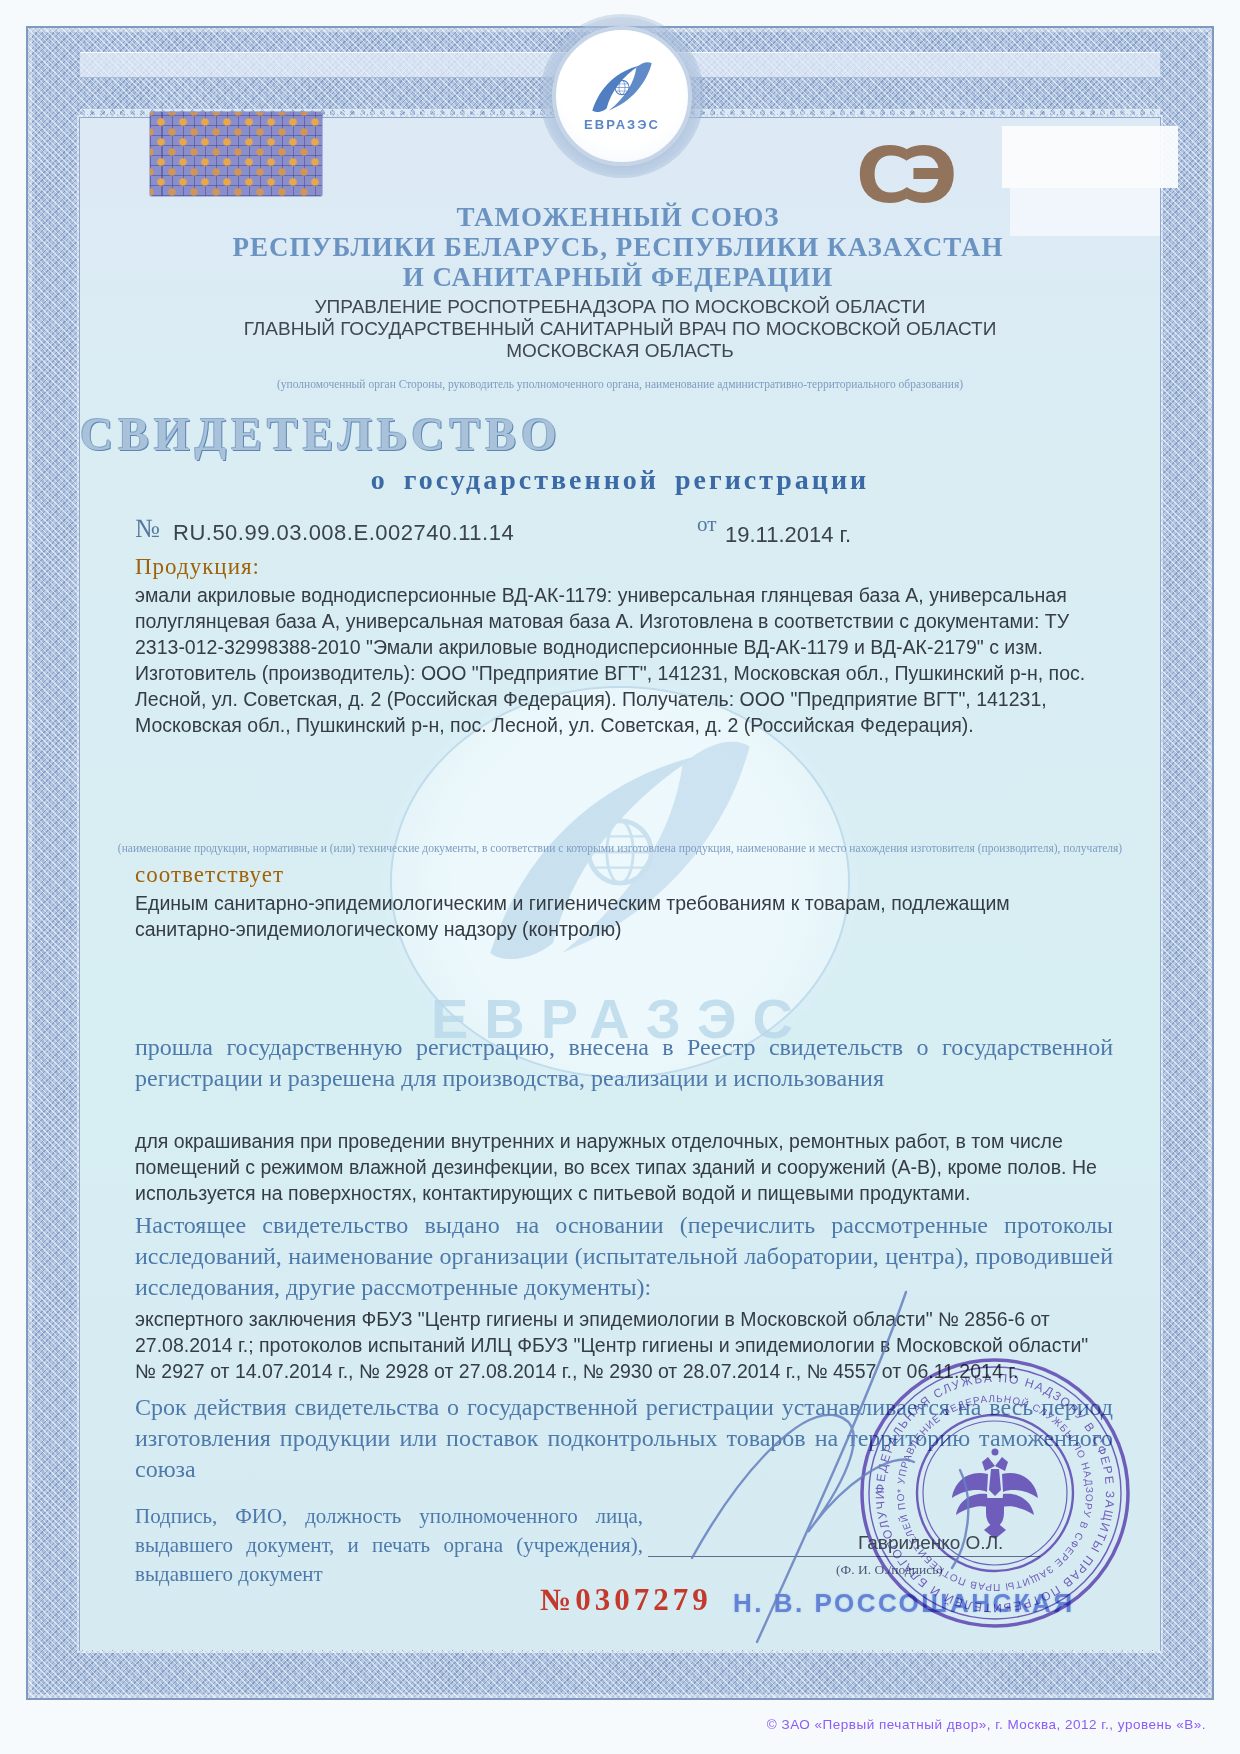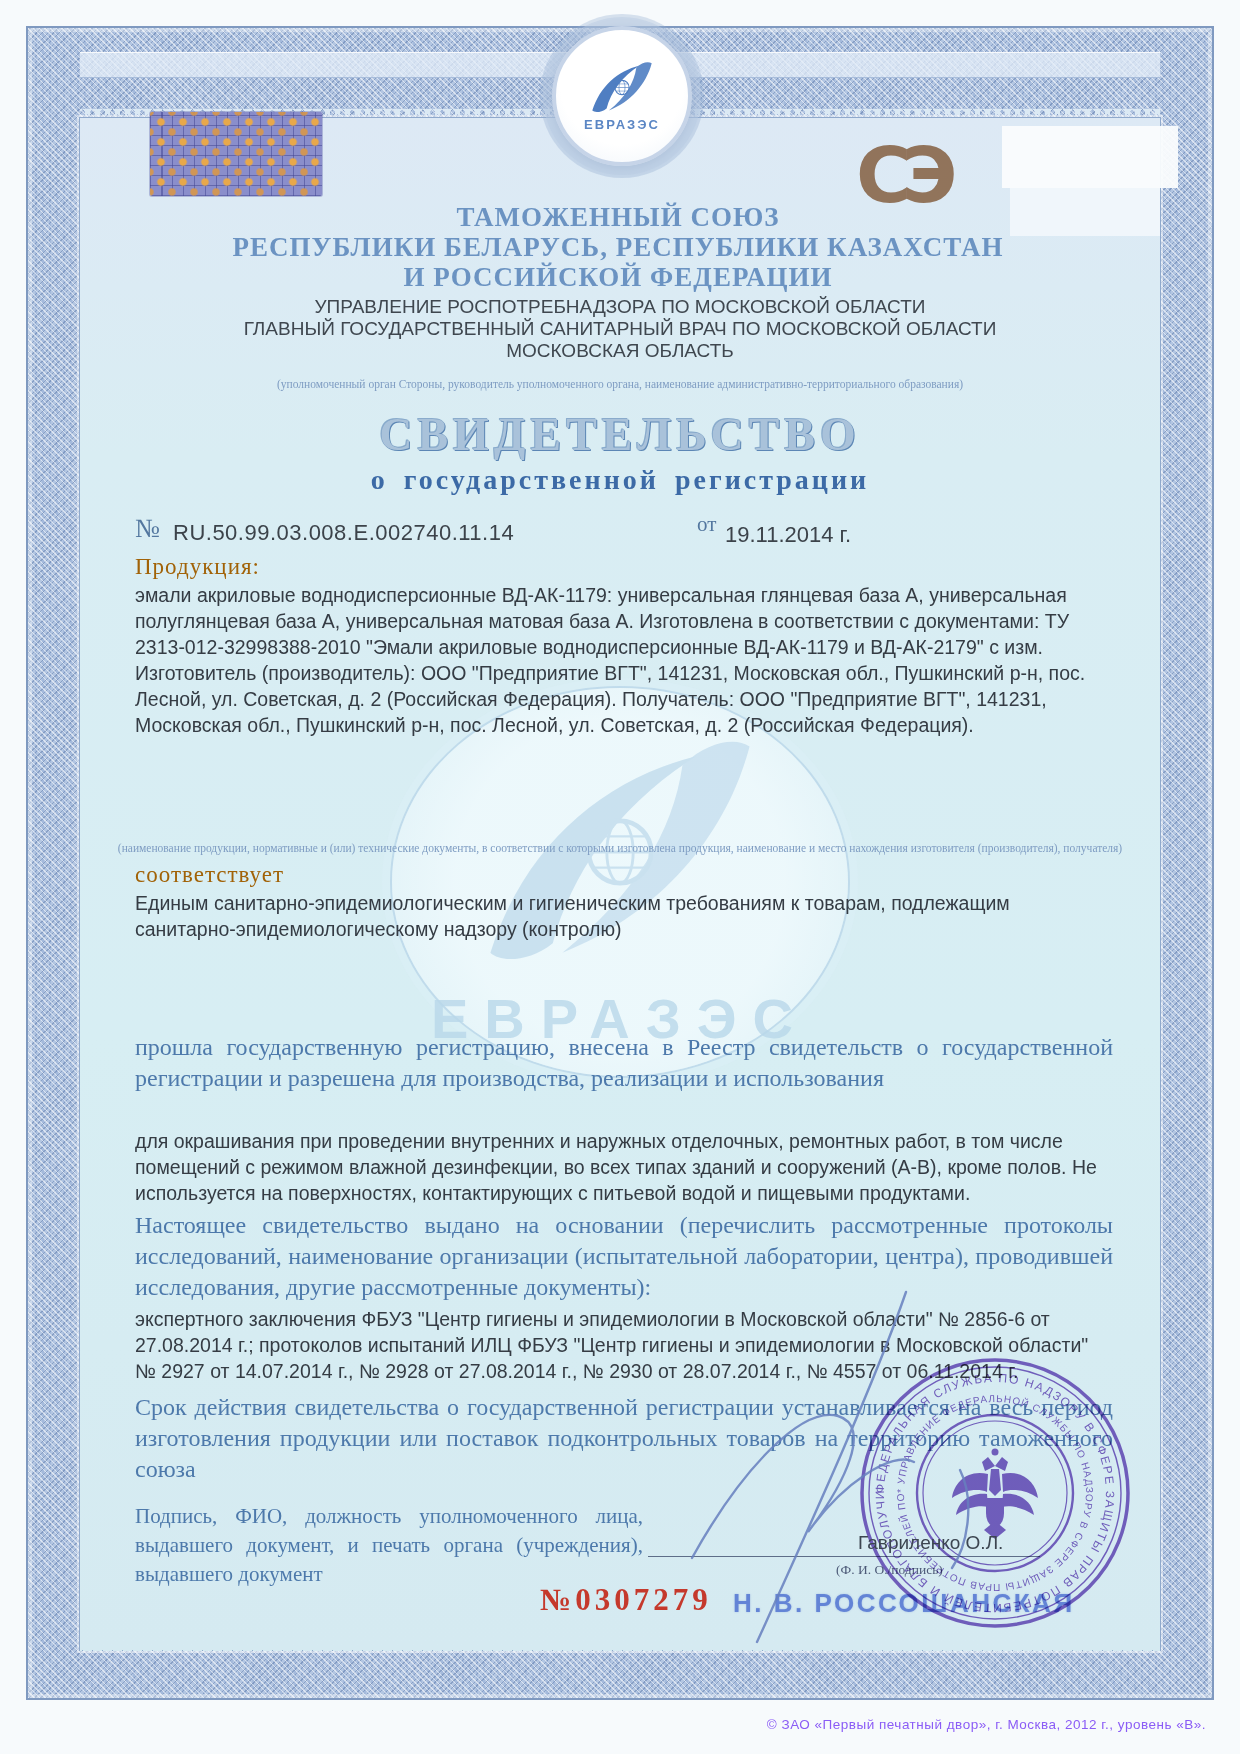--- a/index.html
+++ b/index.html
@@ -76,21 +76,21 @@
   }
   
   .ser{font-family:"Liberation Serif", serif;}
   .center{text-align:center;}
   .abs{position:absolute; z-index:5;}
   .h-union{left:76px; right:80px; font-weight:bold; color:#6b93c2; letter-spacing:1px;}
   .h-auth{left:80px; right:80px; color:#3f474f;}
   .tiny-note{left:100px; right:100px; font-family:"Liberation Serif",serif;
     font-size:11.5px; color:#7e9cc2; text-align:center;}
   .title-main{
-    left:80px; right:80px; text-align:center;
+    left:80px; right:80px; text-align:left;
     font-family:"Liberation Serif",serif; font-weight:bold; font-size:46px; letter-spacing:5px;
     color:#a9c2da; text-shadow:0 0 1px #5d87b5, 1px 1px 0 #5d87b5, -1px -1px 0 #8fb0cf;
   }
   .title-sub{
     left:80px; right:80px; text-align:center;
     font-family:"Liberation Serif",serif; font-weight:bold; font-size:28px; letter-spacing:3px;
     word-spacing:6px; color:#3c6aa6;
   }
   .blue-ser{font-family:Liberation Serif, serif; color:#a16207;}
   .body-text{color:#353c44; font-size:19.5px; line-height:26px;}
@@ -158,21 +158,21 @@
   </div>
 
   <div class="hologram"></div>
 
   <div class="white-patch1"></div>
   <div class="white-patch2"></div>
   <div class="se-mark">СЭ</div>
 
   <div class="abs ser center h-union" style="top:202px; font-size:27px;">ТАМОЖЕННЫЙ СОЮЗ</div>
   <div class="abs ser center h-union" style="top:232px; font-size:27px;">РЕСПУБЛИКИ БЕЛАРУСЬ, РЕСПУБЛИКИ КАЗАХСТАН</div>
-  <div class="abs ser center h-union" style="top:262px; font-size:27px;">И РОССИЙСКОЙ ФЕДЕРАЦИИ</div>
+  <div class="abs ser center h-union" style="top:262px; font-size:27px;">И САНИТАРНЫЙ ФЕДЕРАЦИИ</div>
 
   <div class="abs center h-auth" style="top:318px; font-size:19px;">ГЛАВНЫЙ ГОСУДАРСТВЕННЫЙ САНИТАРНЫЙ ВРАЧ ПО МОСКОВСКОЙ ОБЛАСТИ</div>
   <div class="abs center h-auth" style="top:296px; font-size:19px;">УПРАВЛЕНИЕ РОСПОТРЕБНАДЗОРА ПО МОСКОВСКОЙ ОБЛАСТИ</div>
   <div class="abs center h-auth" style="top:340px; font-size:19px;">МОСКОВСКАЯ ОБЛАСТЬ</div>
 
   <div class="abs tiny-note" style="top:378px;">(уполномоченный орган Стороны, руководитель уполномоченного органа, наименование административно-территориального образования)</div>
 
   <div class="abs title-main" style="top:408px;">СВИДЕТЕЛЬСТВО</div>
   <div class="abs title-sub" style="top:464px;">о государственной регистрации</div>
 

